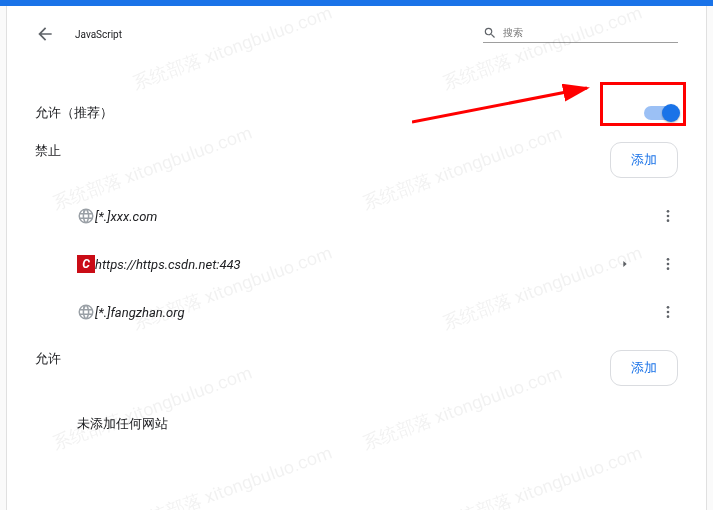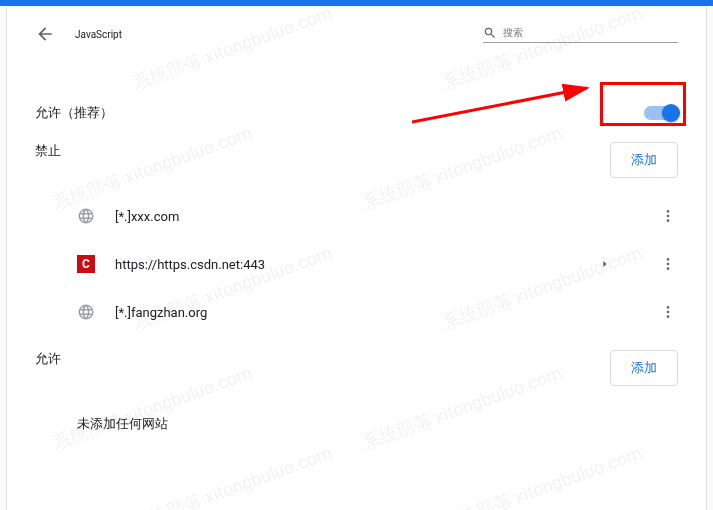--- a/index.html
+++ b/index.html
@@ -115,31 +115,31 @@
     font-size: 13px;
     color: #202124;
   }
   .add-btn {
     margin-left: auto;
     border: 1px solid #dadce0;
     background: #fff;
     color: #1a73e8;
     font-size: 13px;
     padding: 8px 20px;
-    border-radius: 4px;
+    border-radius: 11px;
     cursor: pointer;
   }
   .site-row {
     display: flex;
     align-items: center;
     padding: 0 28px 0 70px;
     height: 48px;
     font-size: 13px;
     color: #202124;
-    gap: 20px;
+    font-style: italic;
   }
   .site-icon {
     width: 18px; height: 18px;
     display: flex; align-items: center; justify-content: center;
   }
   .globe-icon {
     color: #9aa0a6;
   }
   .csdn-icon {
     background: #ca0c16;

